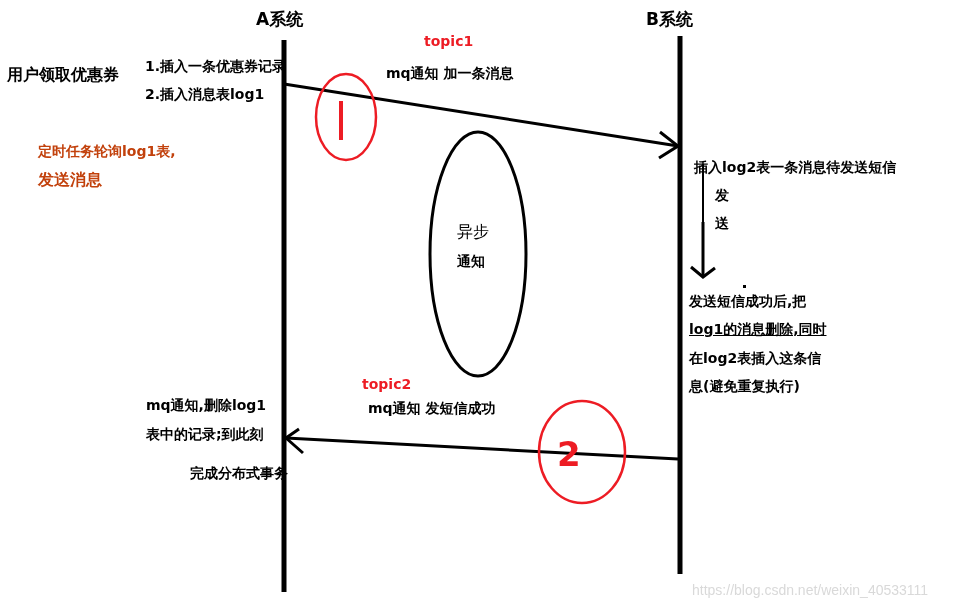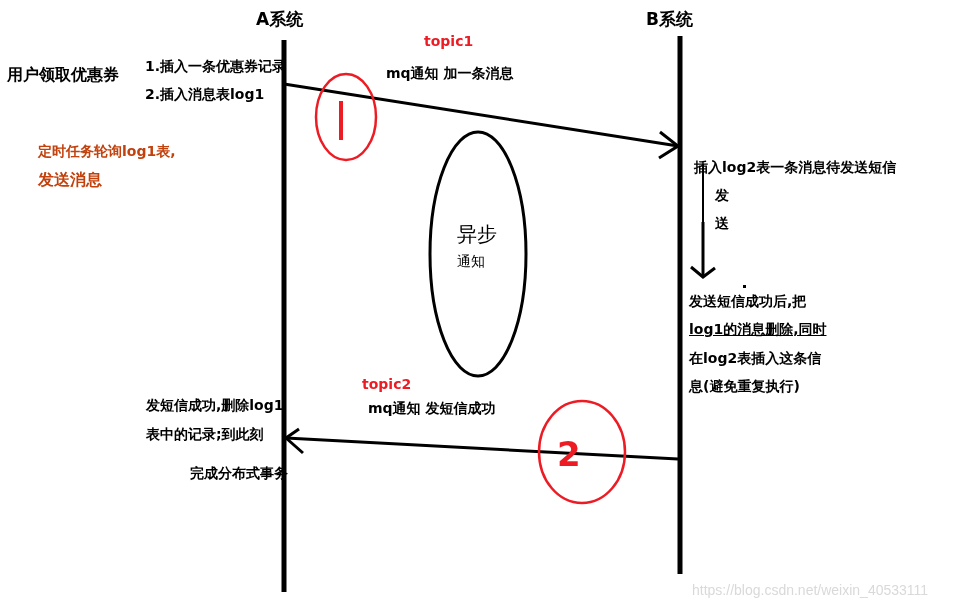--- a/index.html
+++ b/index.html
@@ -56,35 +56,35 @@
 <div class="lbl main-label" style="left:7px; top:67px;">用户领取优惠券</div>
 <div class="lbl red" style="left:38px; top:144px; font-size:14px;">定时任务轮询log1表,</div>
 <div class="lbl red" style="left:38px; top:172px; font-size:16px;">发送消息</div>
 
 <div class="lbl step" style="left:145px; top:59px;">1.插入一条优惠券记录</div>
 <div class="lbl step" style="left:145px; top:87px;">2.插入消息表log1</div>
 
 <div class="lbl topic" style="left:424px; top:34px;">topic1</div>
 <div class="lbl step" style="left:386px; top:66px;">mq通知 加一条消息</div>
 
-<div class="lbl" style="left:457px; top:224px; font-size:20px; font-weight:normal;">异步</div>
-<div class="lbl" style="left:457px; top:254px; font-size:14px; font-weight:normal;">通知</div>
+<div class="lbl" style="left:457px; top:224px; font-size:16px; font-weight:normal;">异步</div>
+<div class="lbl" style="left:457px; top:254px; font-size:14px; font-weight:bold;">通知</div>
 
 <div class="lbl step" style="left:694px; top:132px;margin-top:28px;">插入log2表一条消息待发送短信</div>
 
 <div class="lbl" style="left:715px; top:188px; font-size:14px;">发</div>
 <div class="lbl" style="left:715px; top:216px; font-size:14px;">送</div>
 
 <div class="lbl step" style="left:689px; top:294px;">发送短信成功后,把</div>
 <div class="lbl step" style="left:689px; top:322px;text-decoration:underline;">log1的消息删除,同时</div>
 <div class="lbl step" style="left:689px; top:351px;">在log2表插入这条信</div>
 <div class="lbl step" style="left:689px; top:379px;">息(避免重复执行)</div>
 
 <div class="lbl topic" style="left:362px; top:377px;">topic2</div>
 <div class="lbl step" style="left:368px; top:401px;">mq通知 发短信成功</div>
 
 <div class="lbl num2" style="left:557px; top:437px;">2</div>
 
-<div class="lbl step" style="left:146px; top:398px;">发短信成功,删除log1</div>
+<div class="lbl step" style="left:146px; top:398px;">mq通知,删除log1</div>
 <div class="lbl step" style="left:146px; top:427px;">表中的记录;到此刻</div>
 <div class="lbl step" style="left:146px; top:466px;margin-left:44px;">完成分布式事务</div>
 
 <div class="lbl watermark" style="left:692px; top:583px;">https://blog.csdn.net/weixin_40533111</div>
 
 </body></html>

